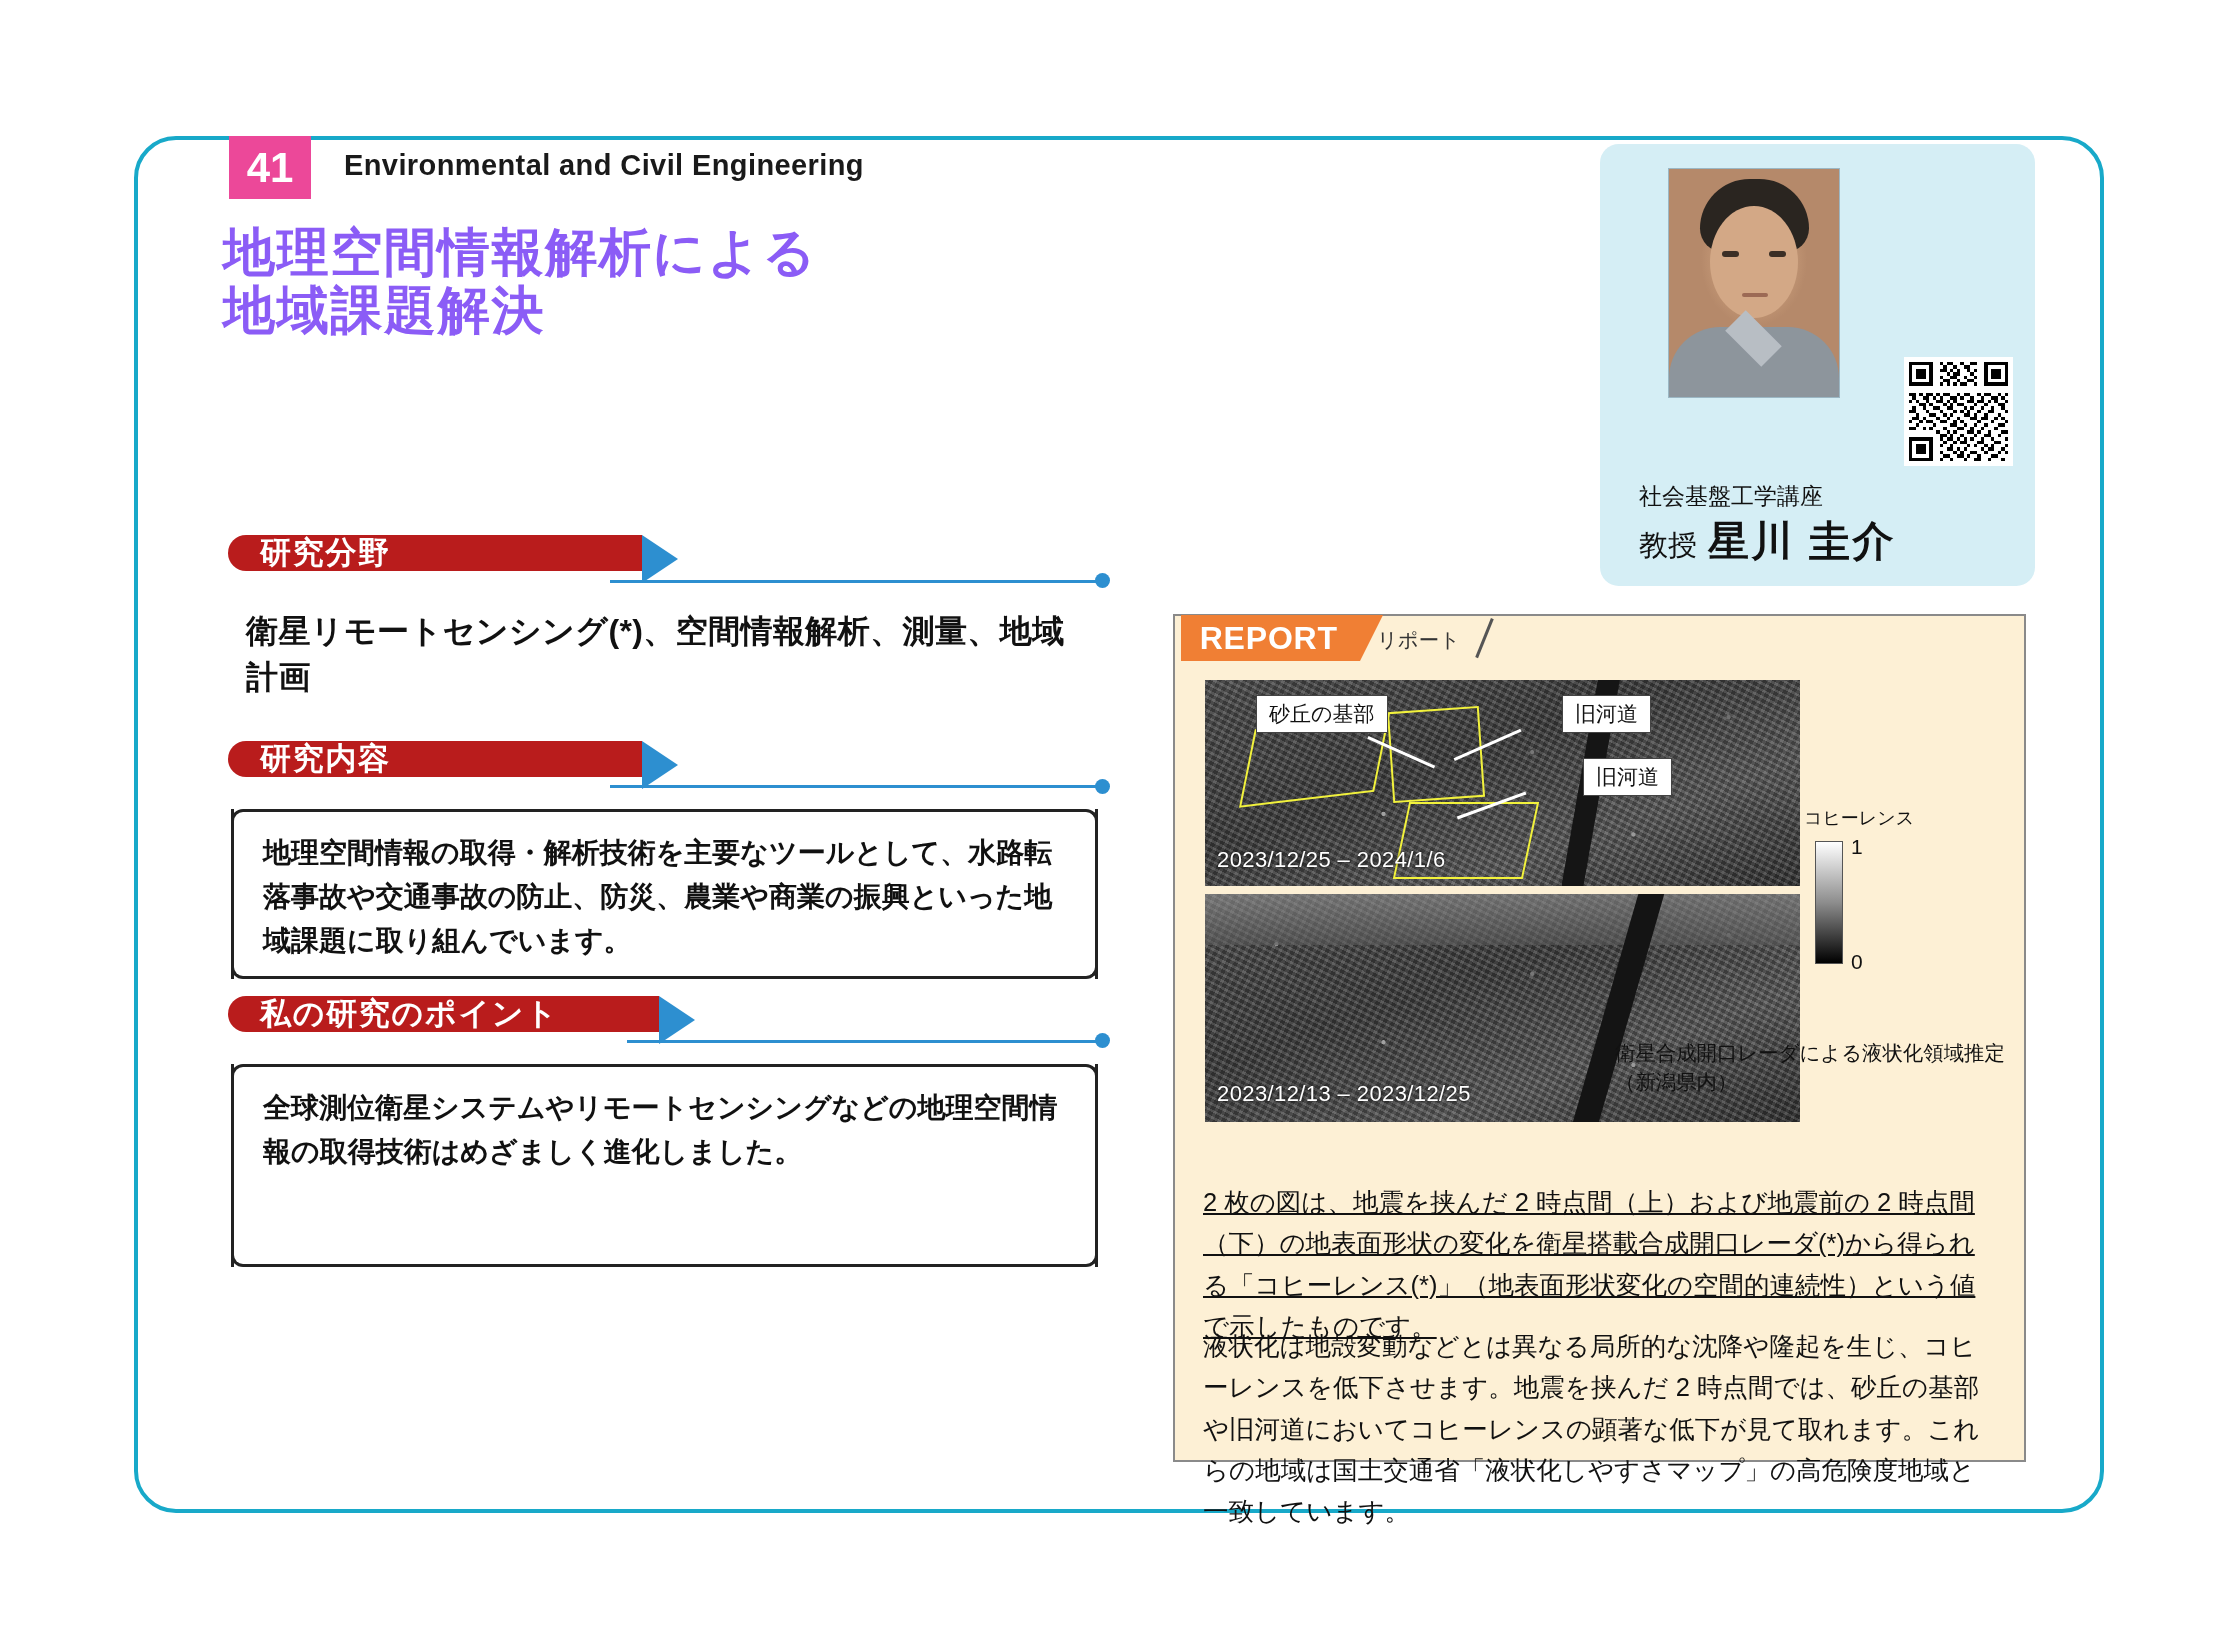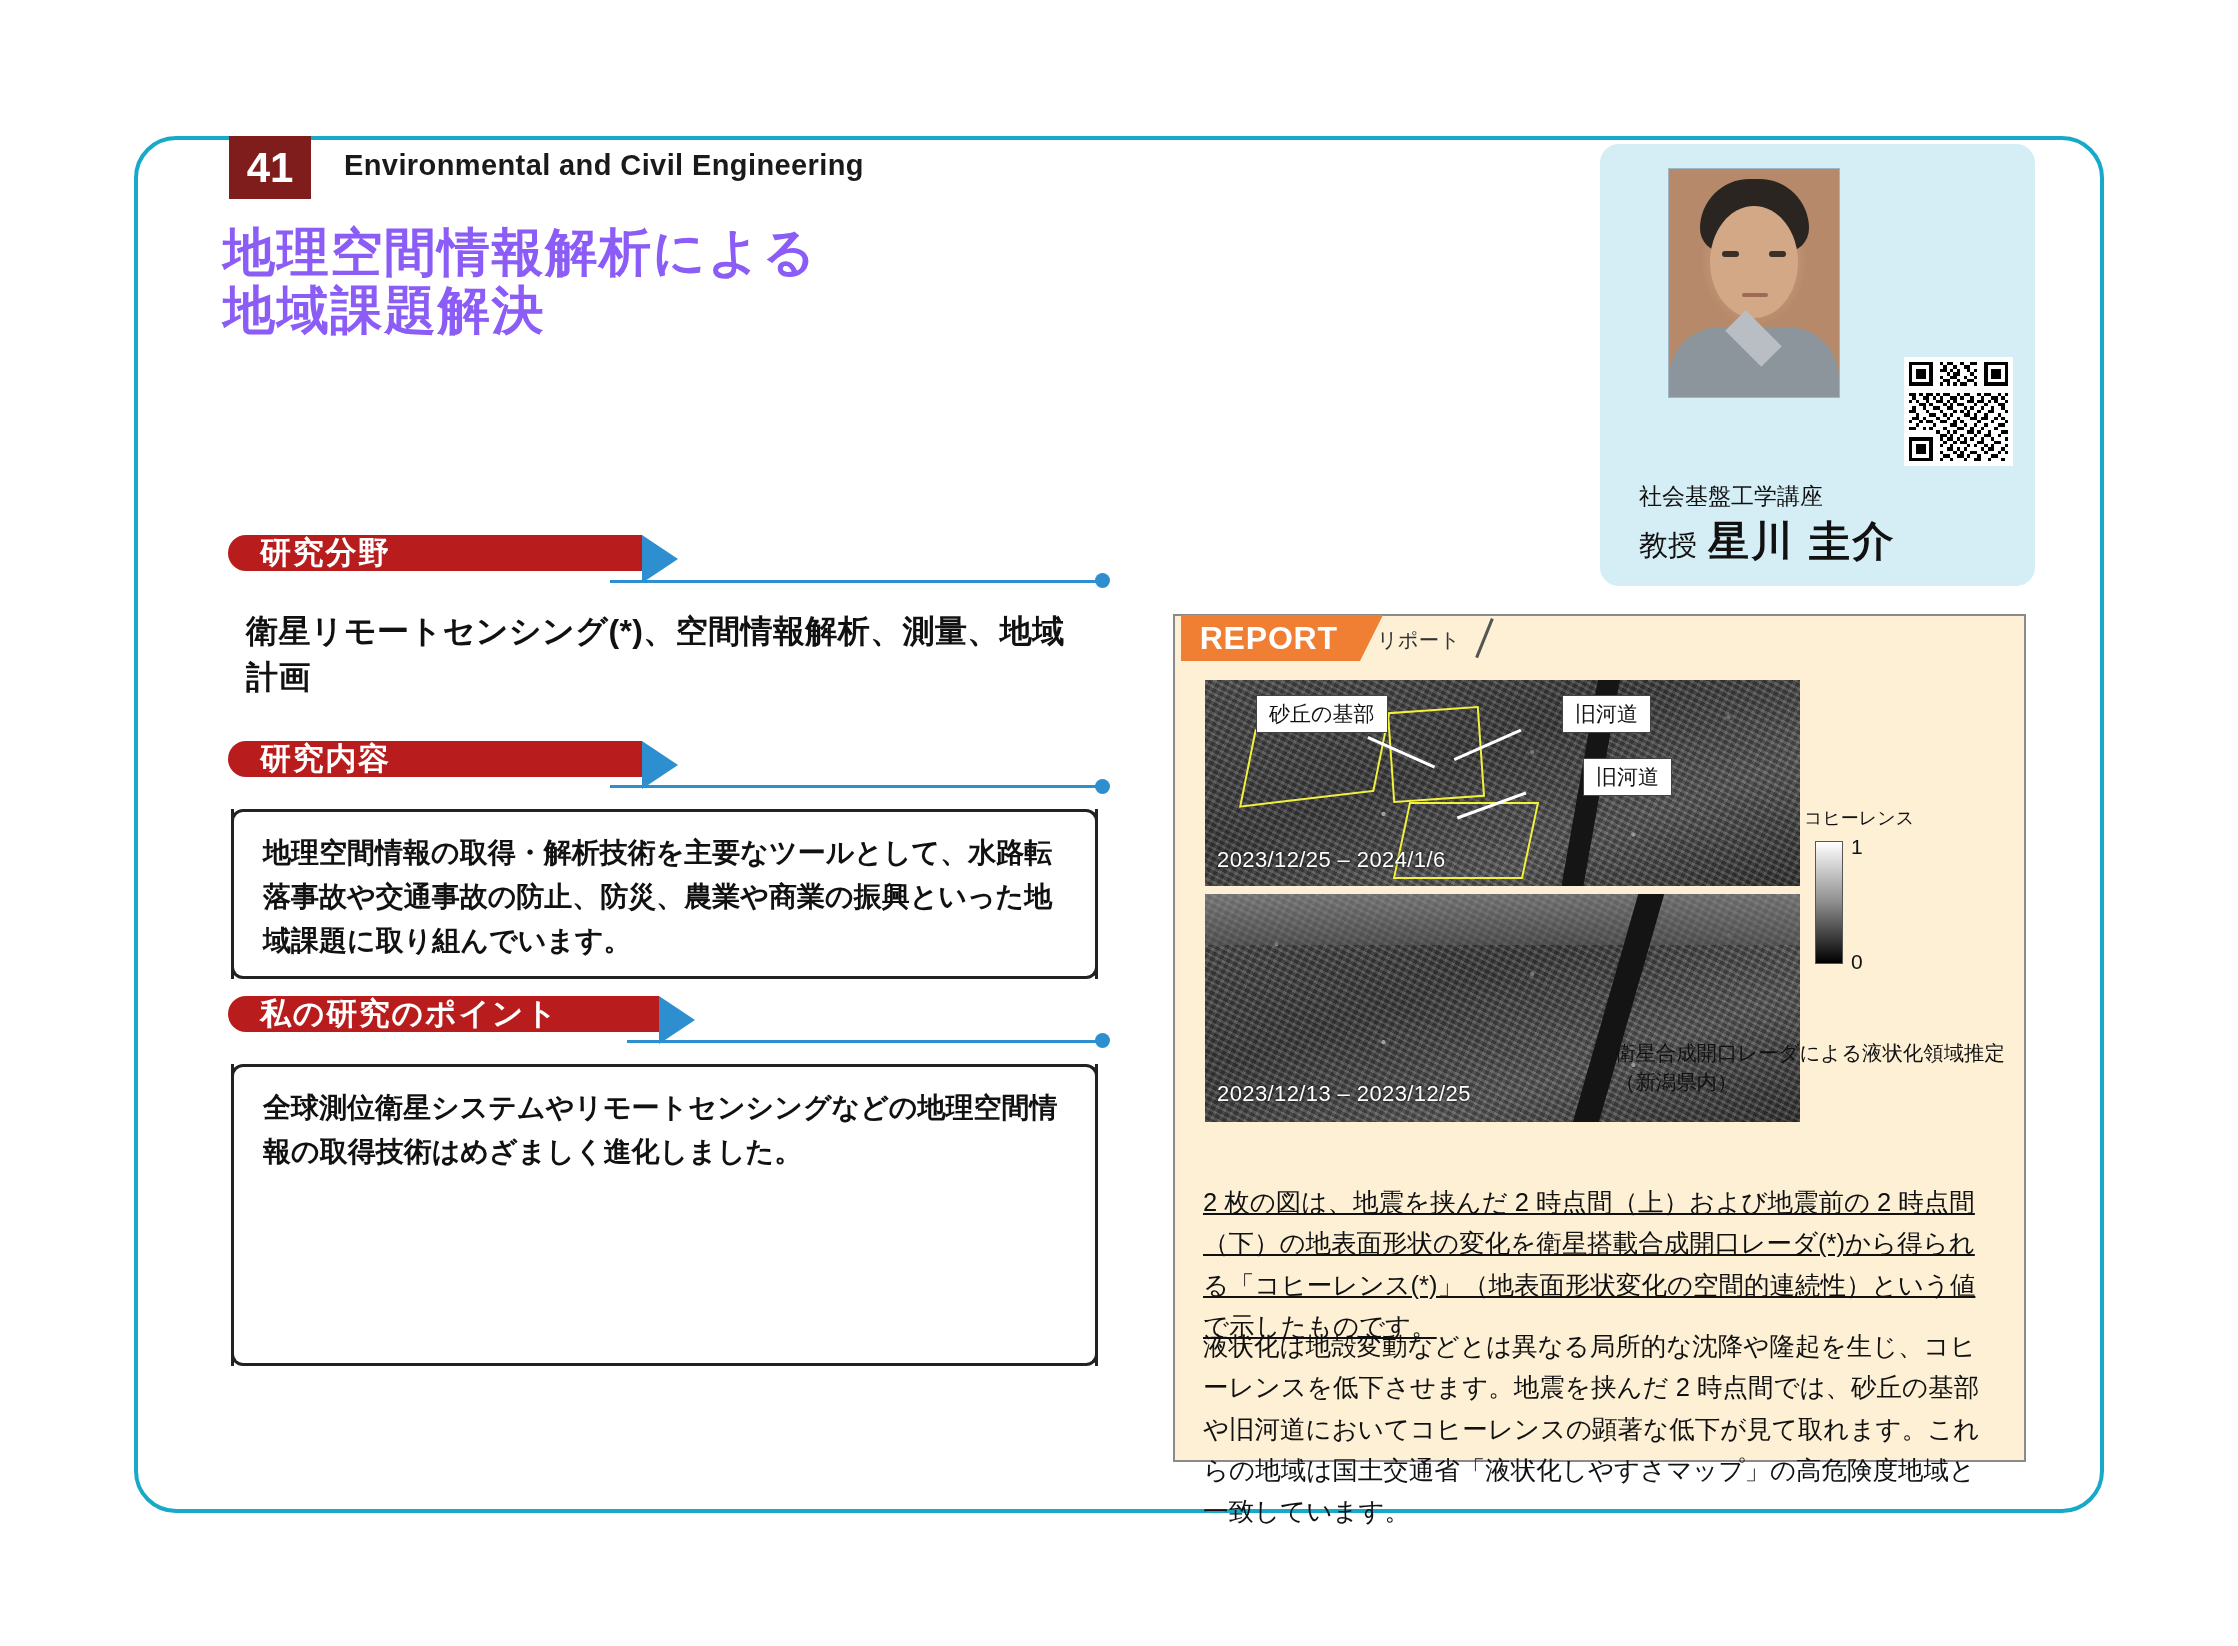--- a/index.html
+++ b/index.html
@@ -47,21 +47,21 @@
     opacity: .75;
   }
 
   
   #num-badge {
     position: absolute;
     left: 229px;
     top: 136px;
     width: 82px;
     height: 63px;
-    background: #7f1d1d;
+    background: #ec4899;
     color: #ffffff;
     font-size: 42px;
     font-weight: bold;
     display: flex;
     align-items: center;
     justify-content: center;
     letter-spacing: 0px;
   }
   #eng-label {
     position: absolute;
@@ -264,21 +264,21 @@
   }
   .bracket-box::before { top: 0; border-bottom: none; border-radius: 12px 12px 0 0; }
   .bracket-box::after  { bottom: 0; border-top: none; border-radius: 0 0 12px 12px; }
 
   #content-box { left: 231px; top: 809px; width: 867px; height: 170px; }
 
   #point-head { left: 228px; top: 996px; width: 399px; }
   #point-rule { left: 627px; top: 1040px; width: 476px; }
   #point-dot  { left: 1095px; top: 1033px; }
 
-  #point-box { left: 231px; top: 1064px; width: 867px; height: 302px; }
+  #point-box { left: 231px; top: 1064px; width: 867px; height: 203px; }
   #point-box p { margin: 0 0 25.5px 0; }
   #point-box p:last-child { margin-bottom: 0; }
 
   
   #report-panel {
     position: absolute;
     left: 1173px;
     top: 614px;
     width: 853px;
     height: 848px;

